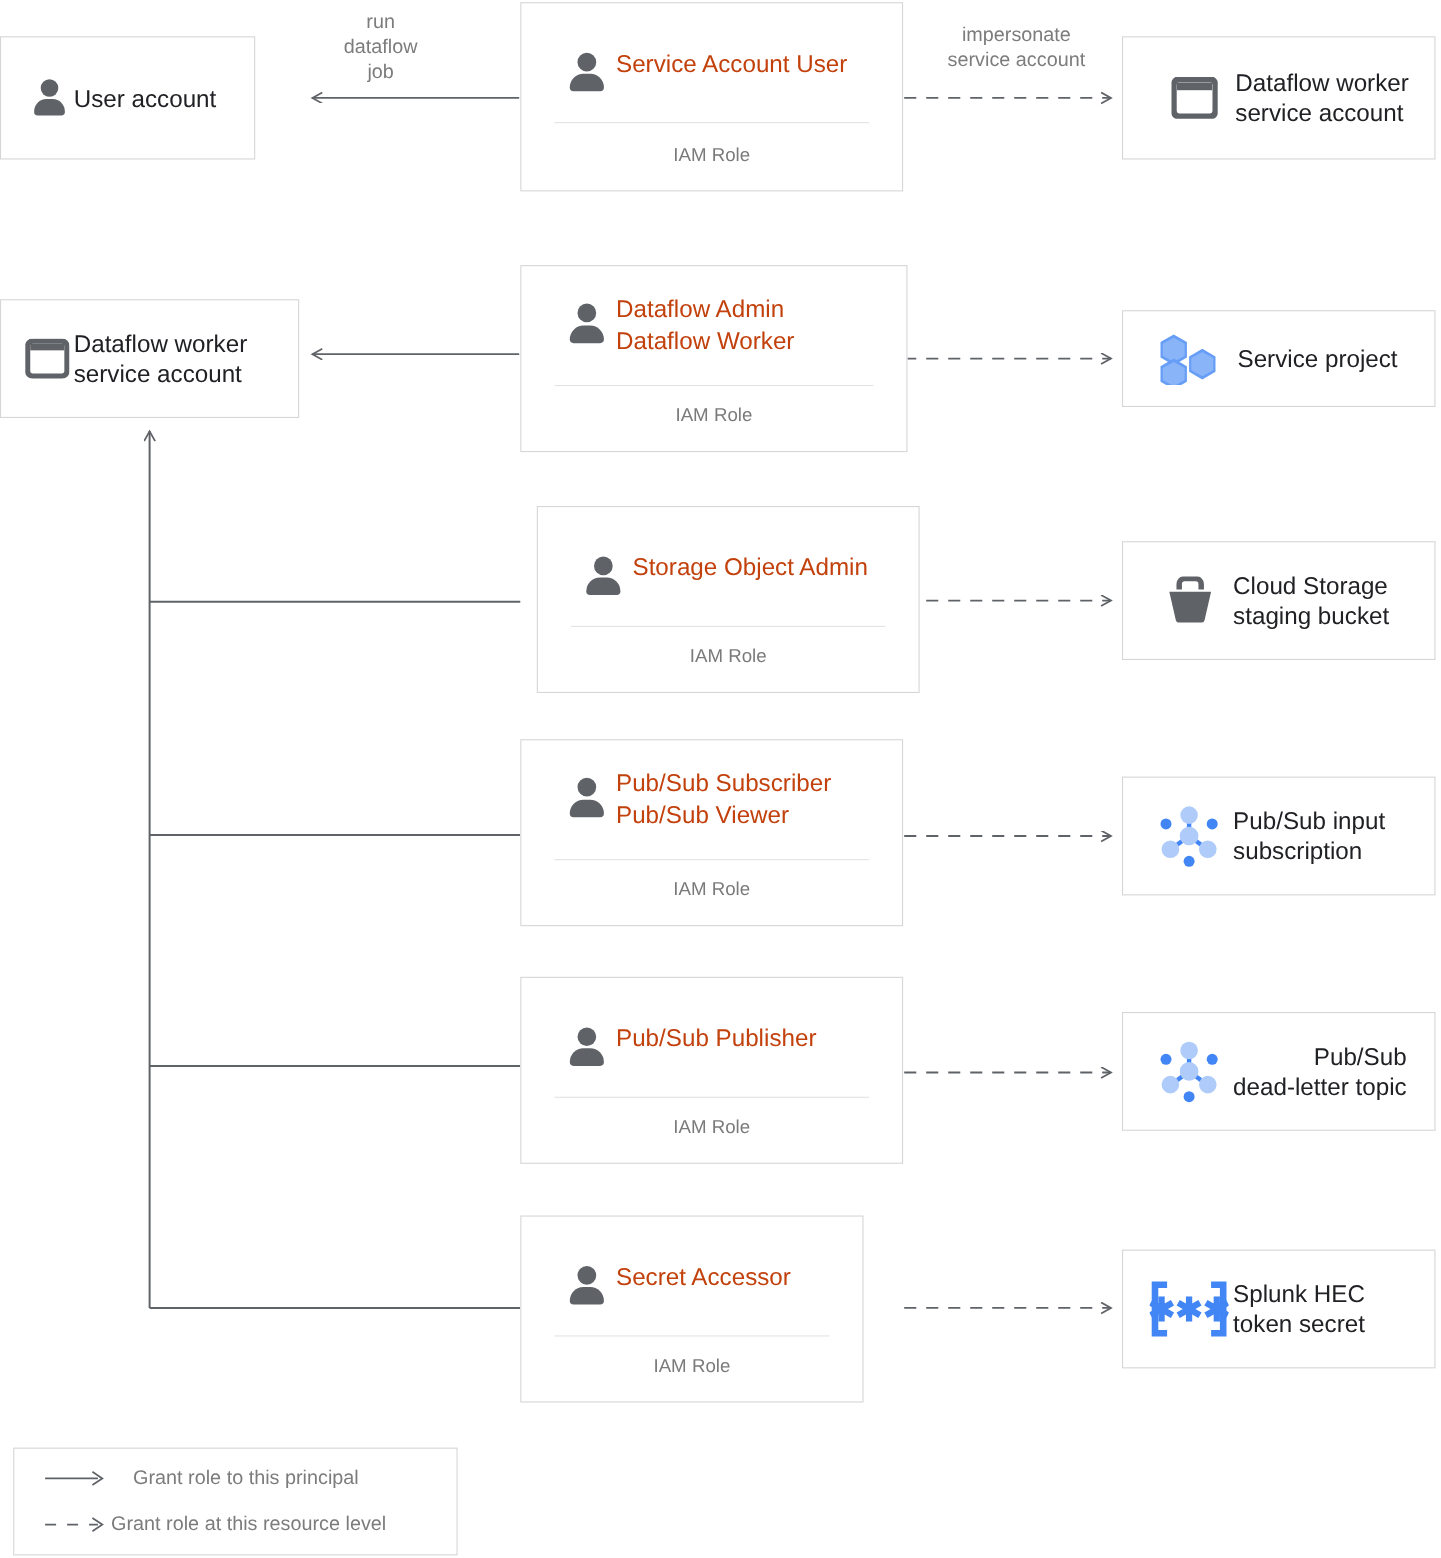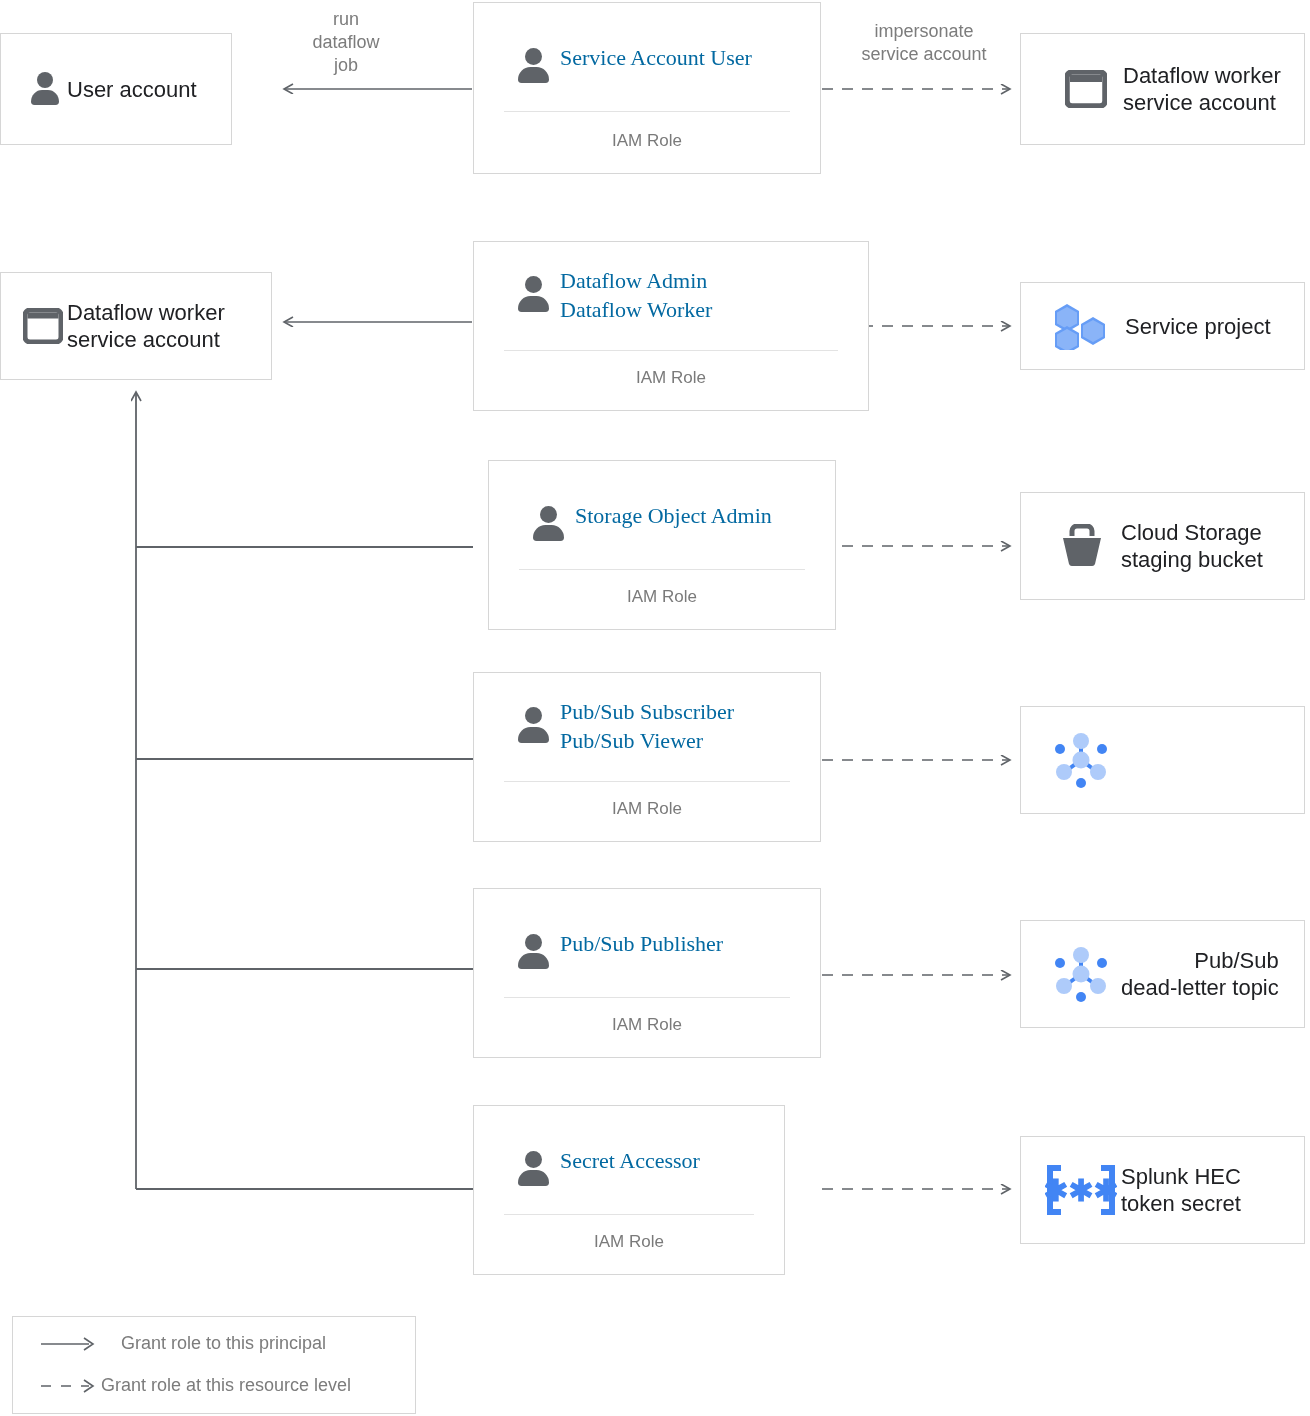--- a/index.html
+++ b/index.html
@@ -9,21 +9,21 @@
   .box{position:absolute;border:1px solid #d6d6d6;background:#fff;box-sizing:border-box;}
 
   
   .entity{display:flex;align-items:center;}
   .entity .ico{flex:0 0 auto;display:flex;align-items:center;justify-content:center;}
   .entity .lbl{font-size:22px;line-height:27px;color:#202124;white-space:pre-line;}
 
   
   .card .top{display:flex;align-items:flex-start;}
   .card .top .ico{flex:0 0 auto;display:flex;align-items:center;justify-content:center;}
-  .card .title{font-size:22px;line-height:29px;color:#0369a1;white-space:pre-line;font-family:Liberation Serif, serif;}
+  .card .title{font-size:22px;line-height:29px;color:#c2410c;white-space:pre-line;}
   .card .rule{position:absolute;left:30px;right:30px;height:1px;background:#e3e3e3;}
   .card .sub{position:absolute;left:0;right:0;text-align:center;font-size:17px;color:#7a7a7a;}
 
   
   .person{position:relative;display:inline-block;}
   .person i{position:absolute;background:#5f6368;display:block;}
   .person .head{border-radius:50%;}
   .person .body{border-radius:46% 46% 4px 4px / 90% 90% 4px 4px;}
 
   
@@ -102,21 +102,21 @@
           <i class="head" style="left:12px;top:1px;width:17px;height:17px;"></i>
           <i class="body" style="left:5px;top:20px;width:31px;height:16px;"></i>
         </span>
       </span>
       <span class="title">Service Account User</span>
     </div>
     <div class="rule" style="top:108px;"></div>
     <div class="sub" style="top:128px;">IAM Role</div>
   </div>
 
-  <div class="box card" style="left:473px;top:241px;width:396px;height:170px;">
+  <div class="box card" style="left:473px;top:241px;width:352px;height:170px;">
     <div class="top" style="padding:24px 0 0 32px;">
       <span class="ico" style="width:54px;height:60px;">
         <span class="person" style="width:40px;height:48px;">
           <i class="head" style="left:12px;top:4px;width:17px;height:17px;"></i>
           <i class="body" style="left:5px;top:24px;width:31px;height:16px;"></i>
         </span>
       </span>
       <span class="title">Dataflow Admin
 Dataflow Worker</span>
     </div>
@@ -225,20 +225,22 @@
         <line x1="31" y1="29" x2="46" y2="40" stroke="#4285f4" stroke-width="4"></line>
         <circle cx="31" cy="29" r="8.5" fill="#aecbfa"></circle>
         <circle cx="31" cy="10" r="8" fill="#aecbfa"></circle>
         <circle cx="14" cy="41" r="8" fill="#aecbfa"></circle>
         <circle cx="48" cy="41" r="8" fill="#aecbfa"></circle>
         <circle cx="10" cy="18" r="5" fill="#4285f4"></circle>
         <circle cx="52" cy="18" r="5" fill="#4285f4"></circle>
         <circle cx="31" cy="52" r="5" fill="#4285f4"></circle>
       </svg>
     </span>
+    <span class="lbl" style="margin-left:6px;">Pub/Sub input
+subscription</span>
   </div>
 
   <div class="box entity" style="left:1020px;top:920px;width:285px;height:108px;padding-left:26px;">
     <span class="ico" style="width:68px;height:60px;">
       <svg width="62" height="58" viewBox="0 0 62 58">
         <line x1="31" y1="29" x2="31" y2="12" stroke="#4285f4" stroke-width="4"></line>
         <line x1="31" y1="29" x2="16" y2="40" stroke="#4285f4" stroke-width="4"></line>
         <line x1="31" y1="29" x2="46" y2="40" stroke="#4285f4" stroke-width="4"></line>
         <circle cx="31" cy="29" r="8.5" fill="#aecbfa"></circle>
         <circle cx="31" cy="10" r="8" fill="#aecbfa"></circle>

